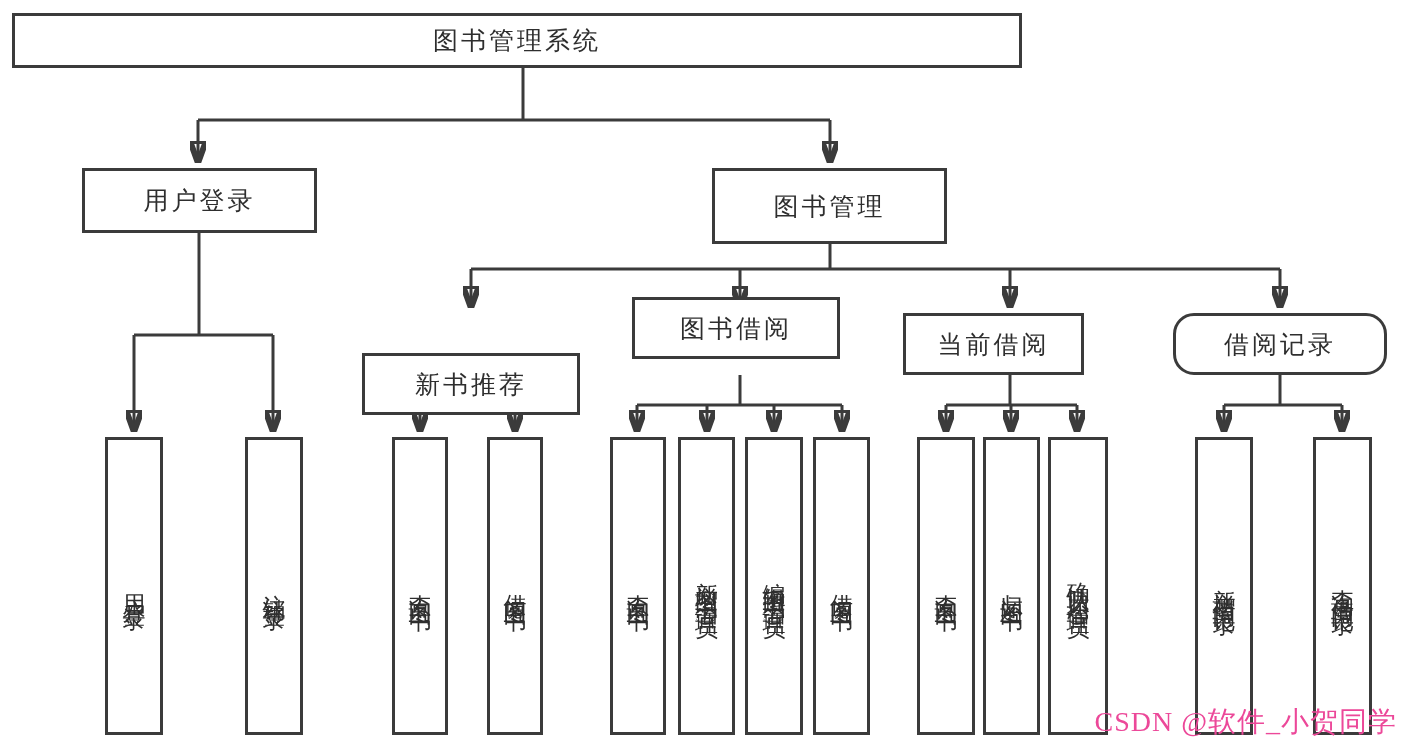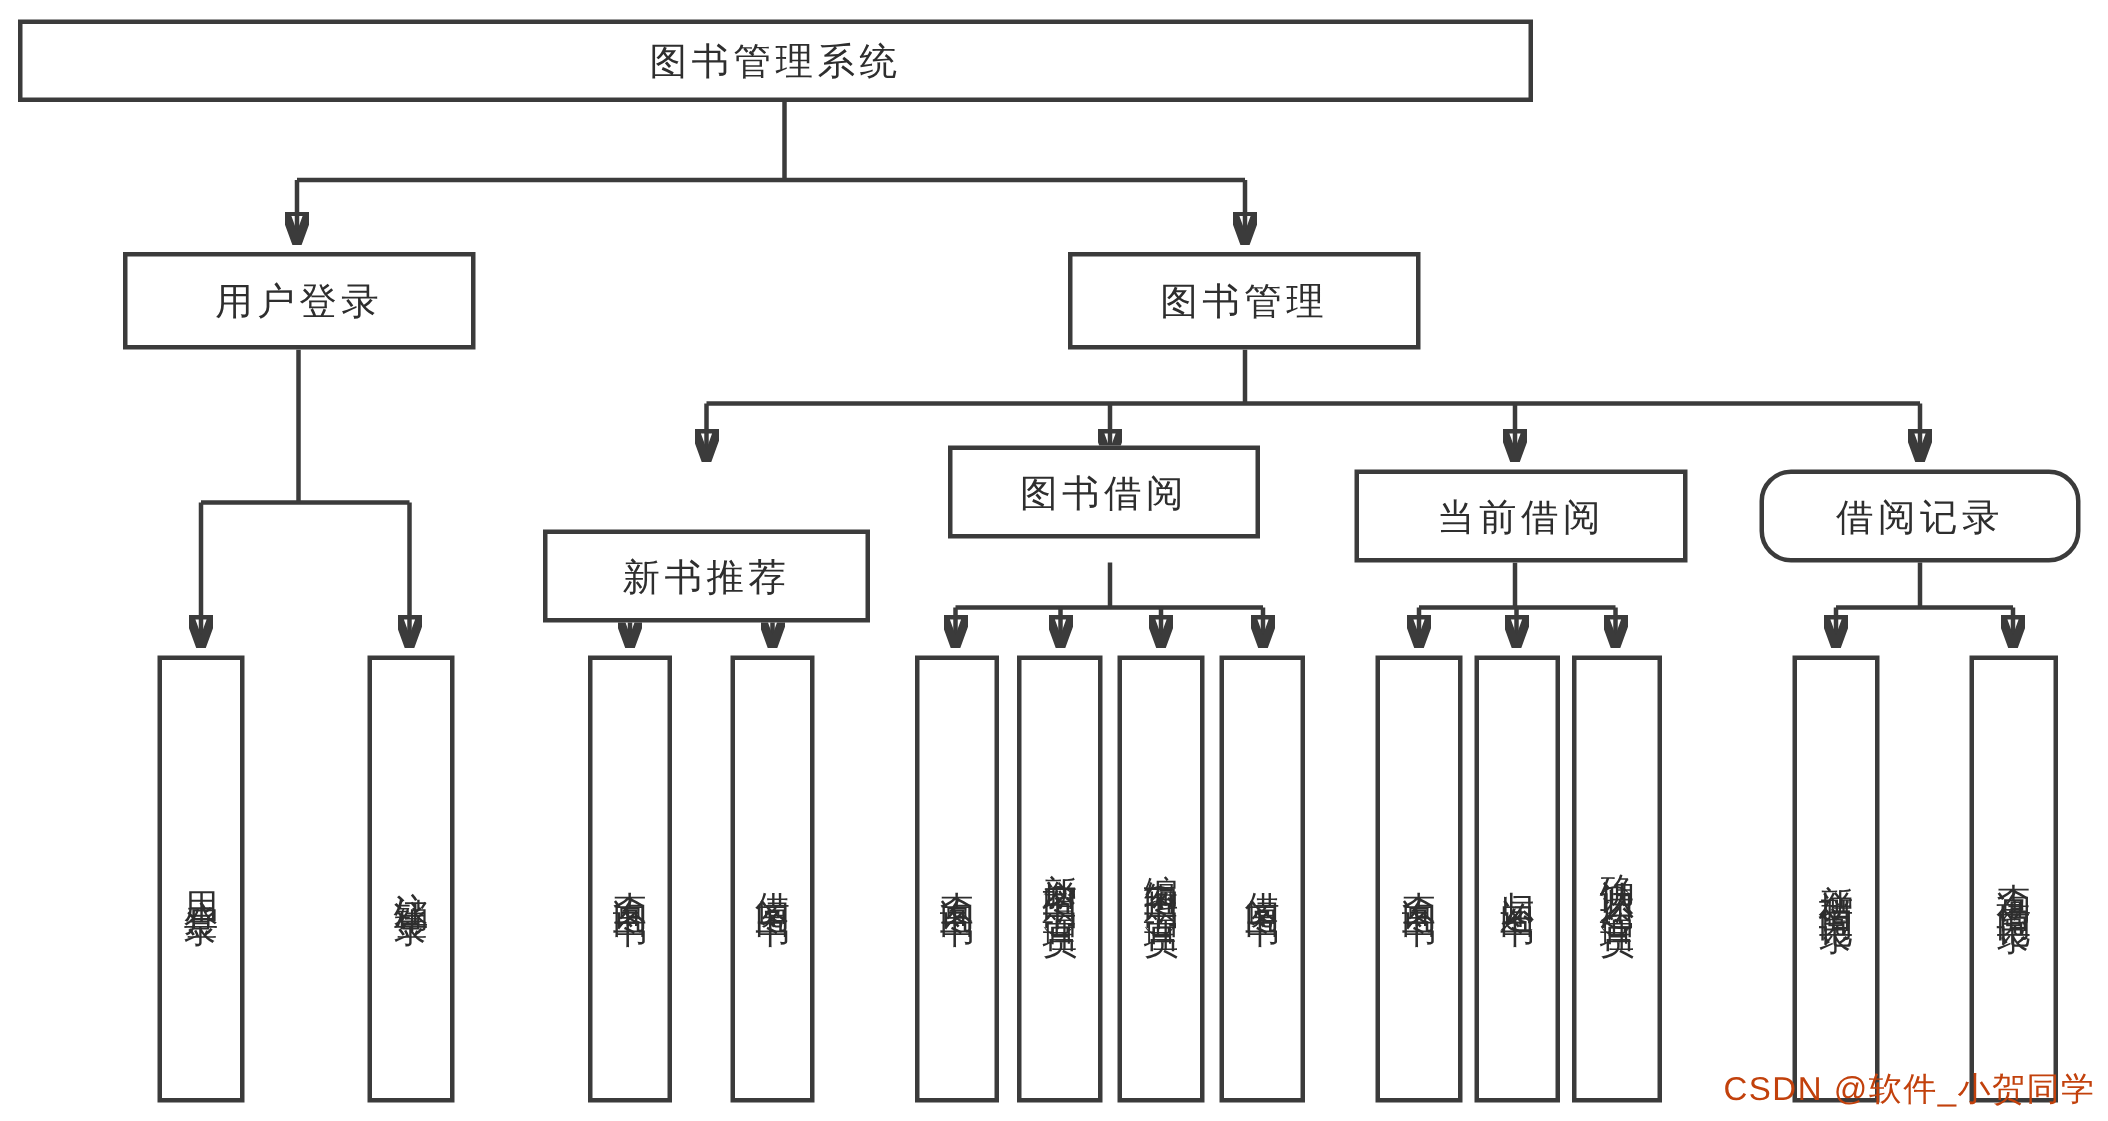--- a/index.html
+++ b/index.html
@@ -46,25 +46,26 @@
     writing-mode: vertical-rl;
     text-orientation: mixed;
     font-size: 23px;
     letter-spacing: 5px;
     line-height: 1;
   }
   .watermark {
     position: absolute;
     right: 8px;
     bottom: 6px;
-    font-size: 22px;
-    color: #c2410c;
+    font-size: 28px;
+    color: #ec4899;
     letter-spacing: 1px;
     z-index: 2;
     white-space: nowrap;
+    font-family: Liberation Serif, serif;
   }
 </style>
 </head>
 <body>
 
 <div class="canvas">
 
   <svg class="connectors" width="1405" height="747" viewBox="0 0 1405 747">
     <defs>
       <marker id="arrow" viewBox="0 0 11 8" refX="10" refY="4" markerWidth="22" markerHeight="16" markerUnits="userSpaceOnUse" orient="auto">
@@ -113,31 +114,31 @@
     <path d="M1342,405 V430" marker-end="url(#arrow)"></path>
   </svg>
 
   <div class="box h" style="left:12px; top:13px; width:1010px; height:55px;">
     <span>图书管理系统</span>
   </div>
 
   <div class="box h" style="left:82px; top:168px; width:235px; height:65px;">
     <span>用户登录</span>
   </div>
-  <div class="box h" style="left:712px; top:168px; width:235px; height:65px;">
+  <div class="box h" style="left:712px; top:168px; width:235px; height:76px;">
     <span>图书管理</span>
   </div>
 
   <div class="box h" style="left:362px; top:313px; width:218px; height:62px;margin-top:40px;">
     <span>新书推荐</span>
   </div>
   <div class="box h" style="left:632px; top:297px; width:208px; height:62px;">
     <span>图书借阅</span>
   </div>
-  <div class="box h" style="left:903px; top:313px; width:222px; height:62px;">
+  <div class="box h" style="left:903px; top:313px; width:181px; height:62px;">
     <span>当前借阅</span>
   </div>
   <div class="box h" style="left:1173px; top:313px; width:214px; height:62px;border-radius:21px;">
     <span>借阅记录</span>
   </div>
 
   <div class="box v" style="left:105px; top:437px; width:58px; height:298px;">
     <span>用户登录</span>
   </div>
   <div class="box v" style="left:245px; top:437px; width:58px; height:298px;">

